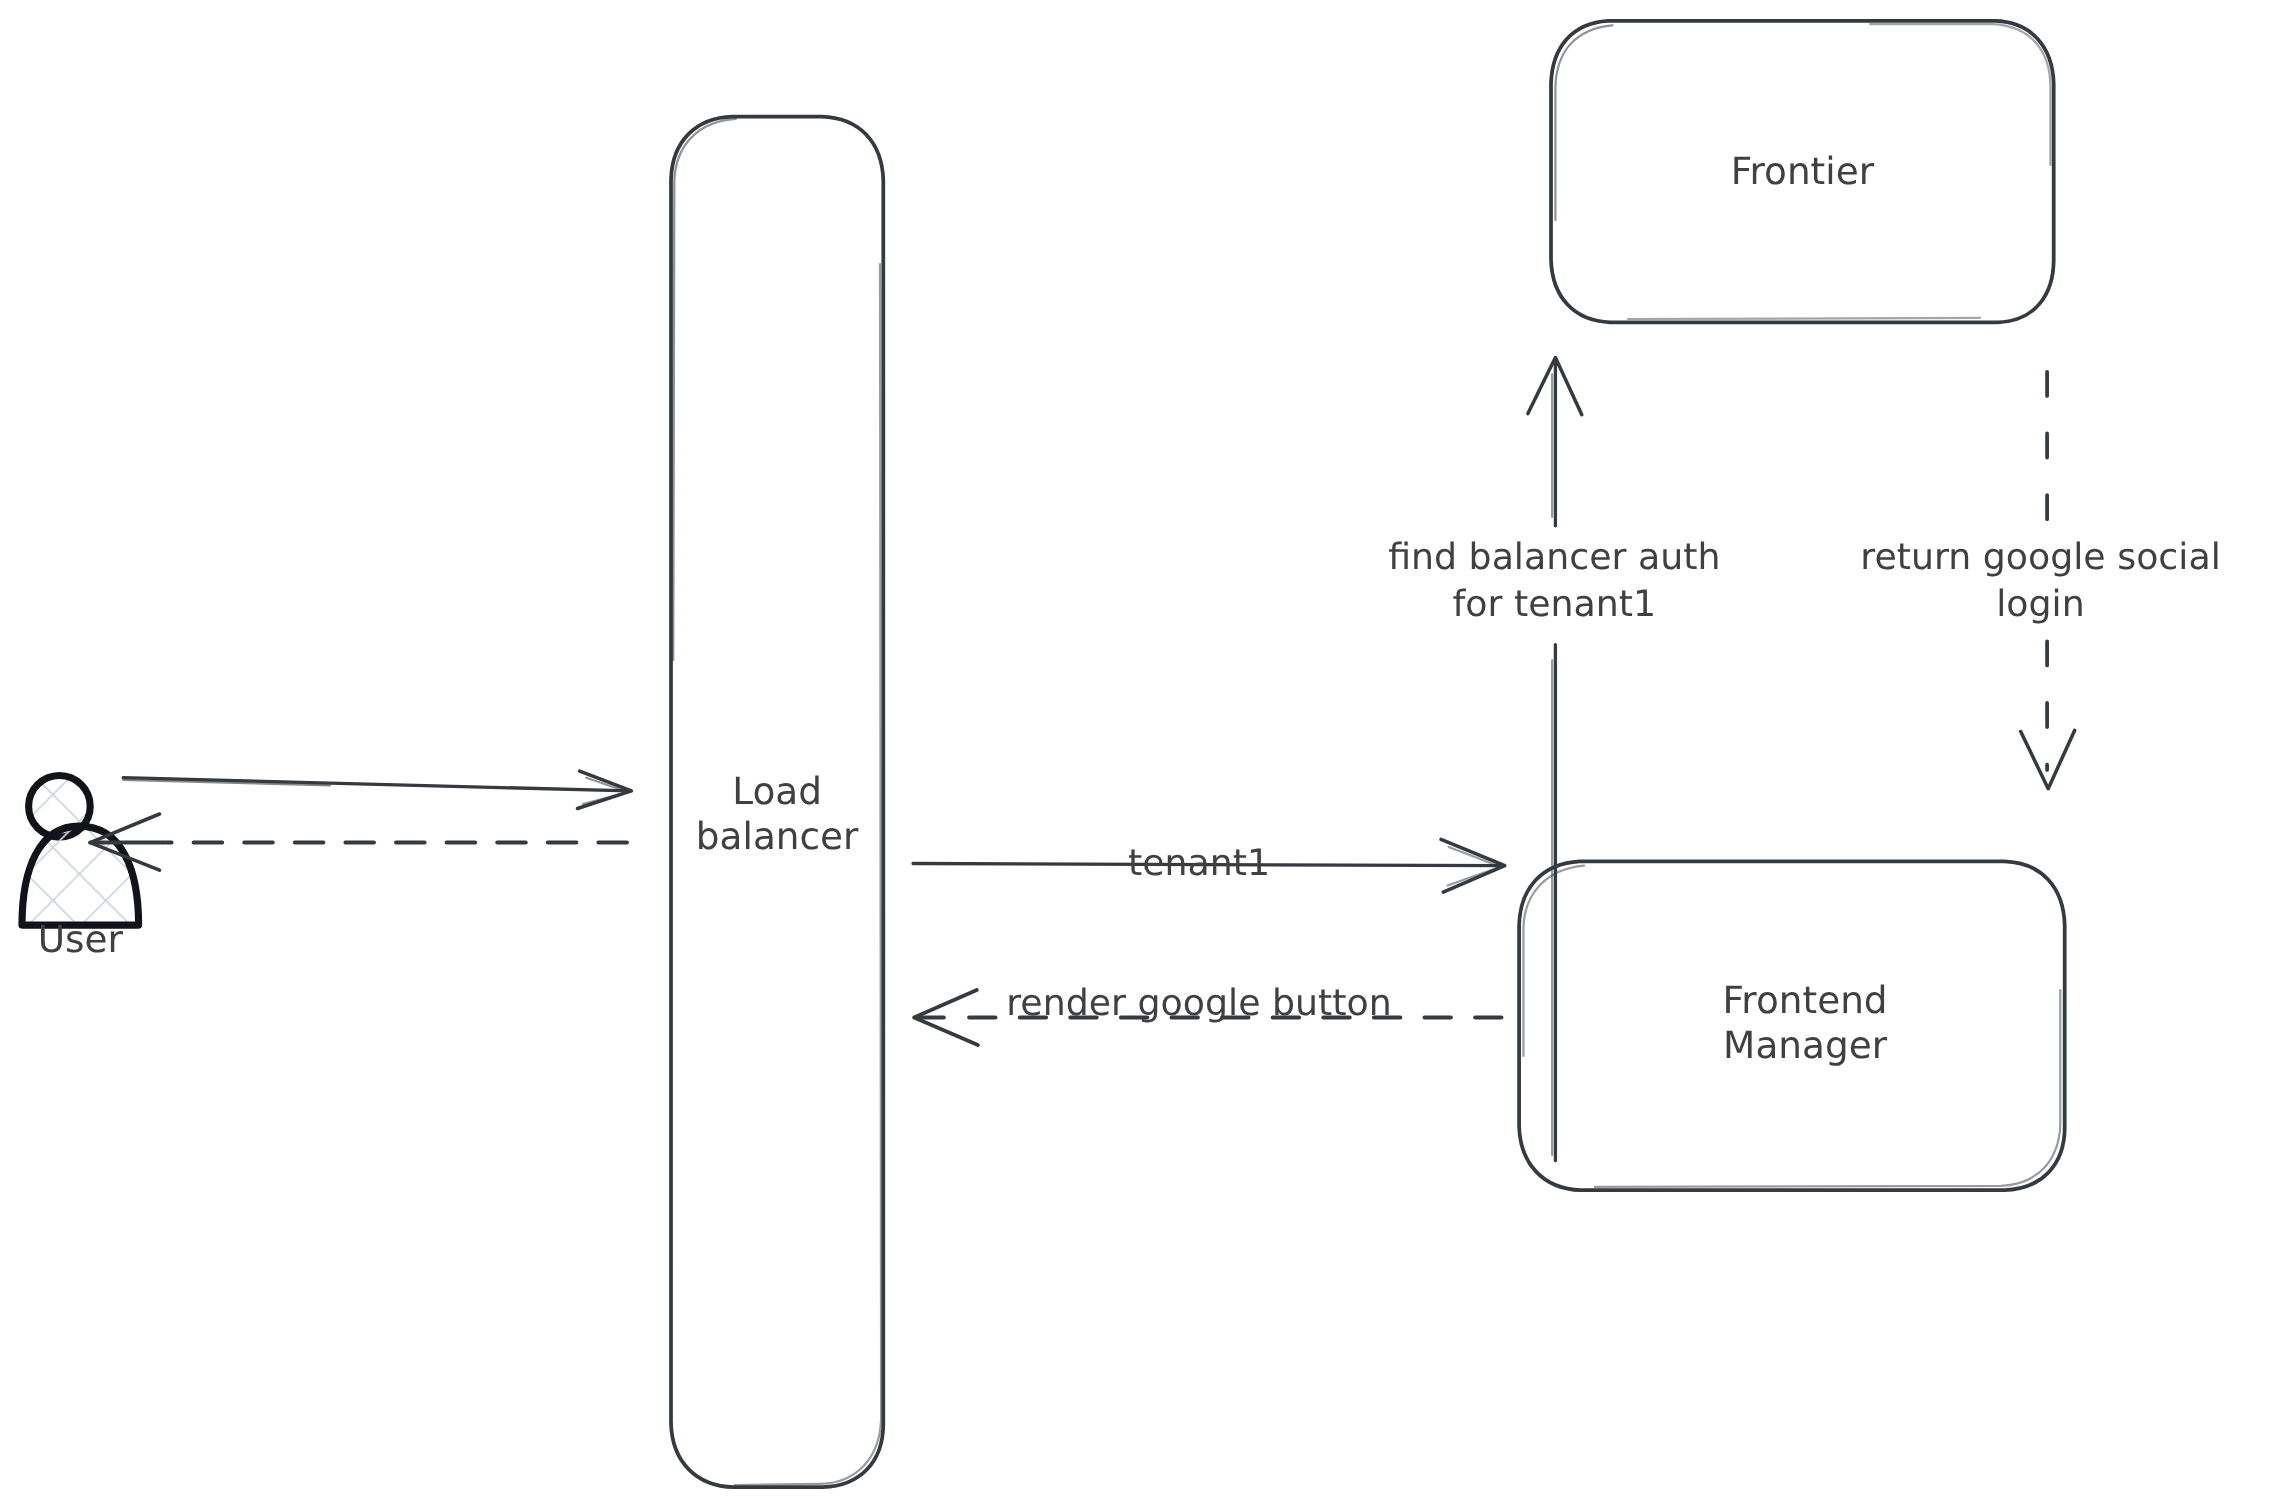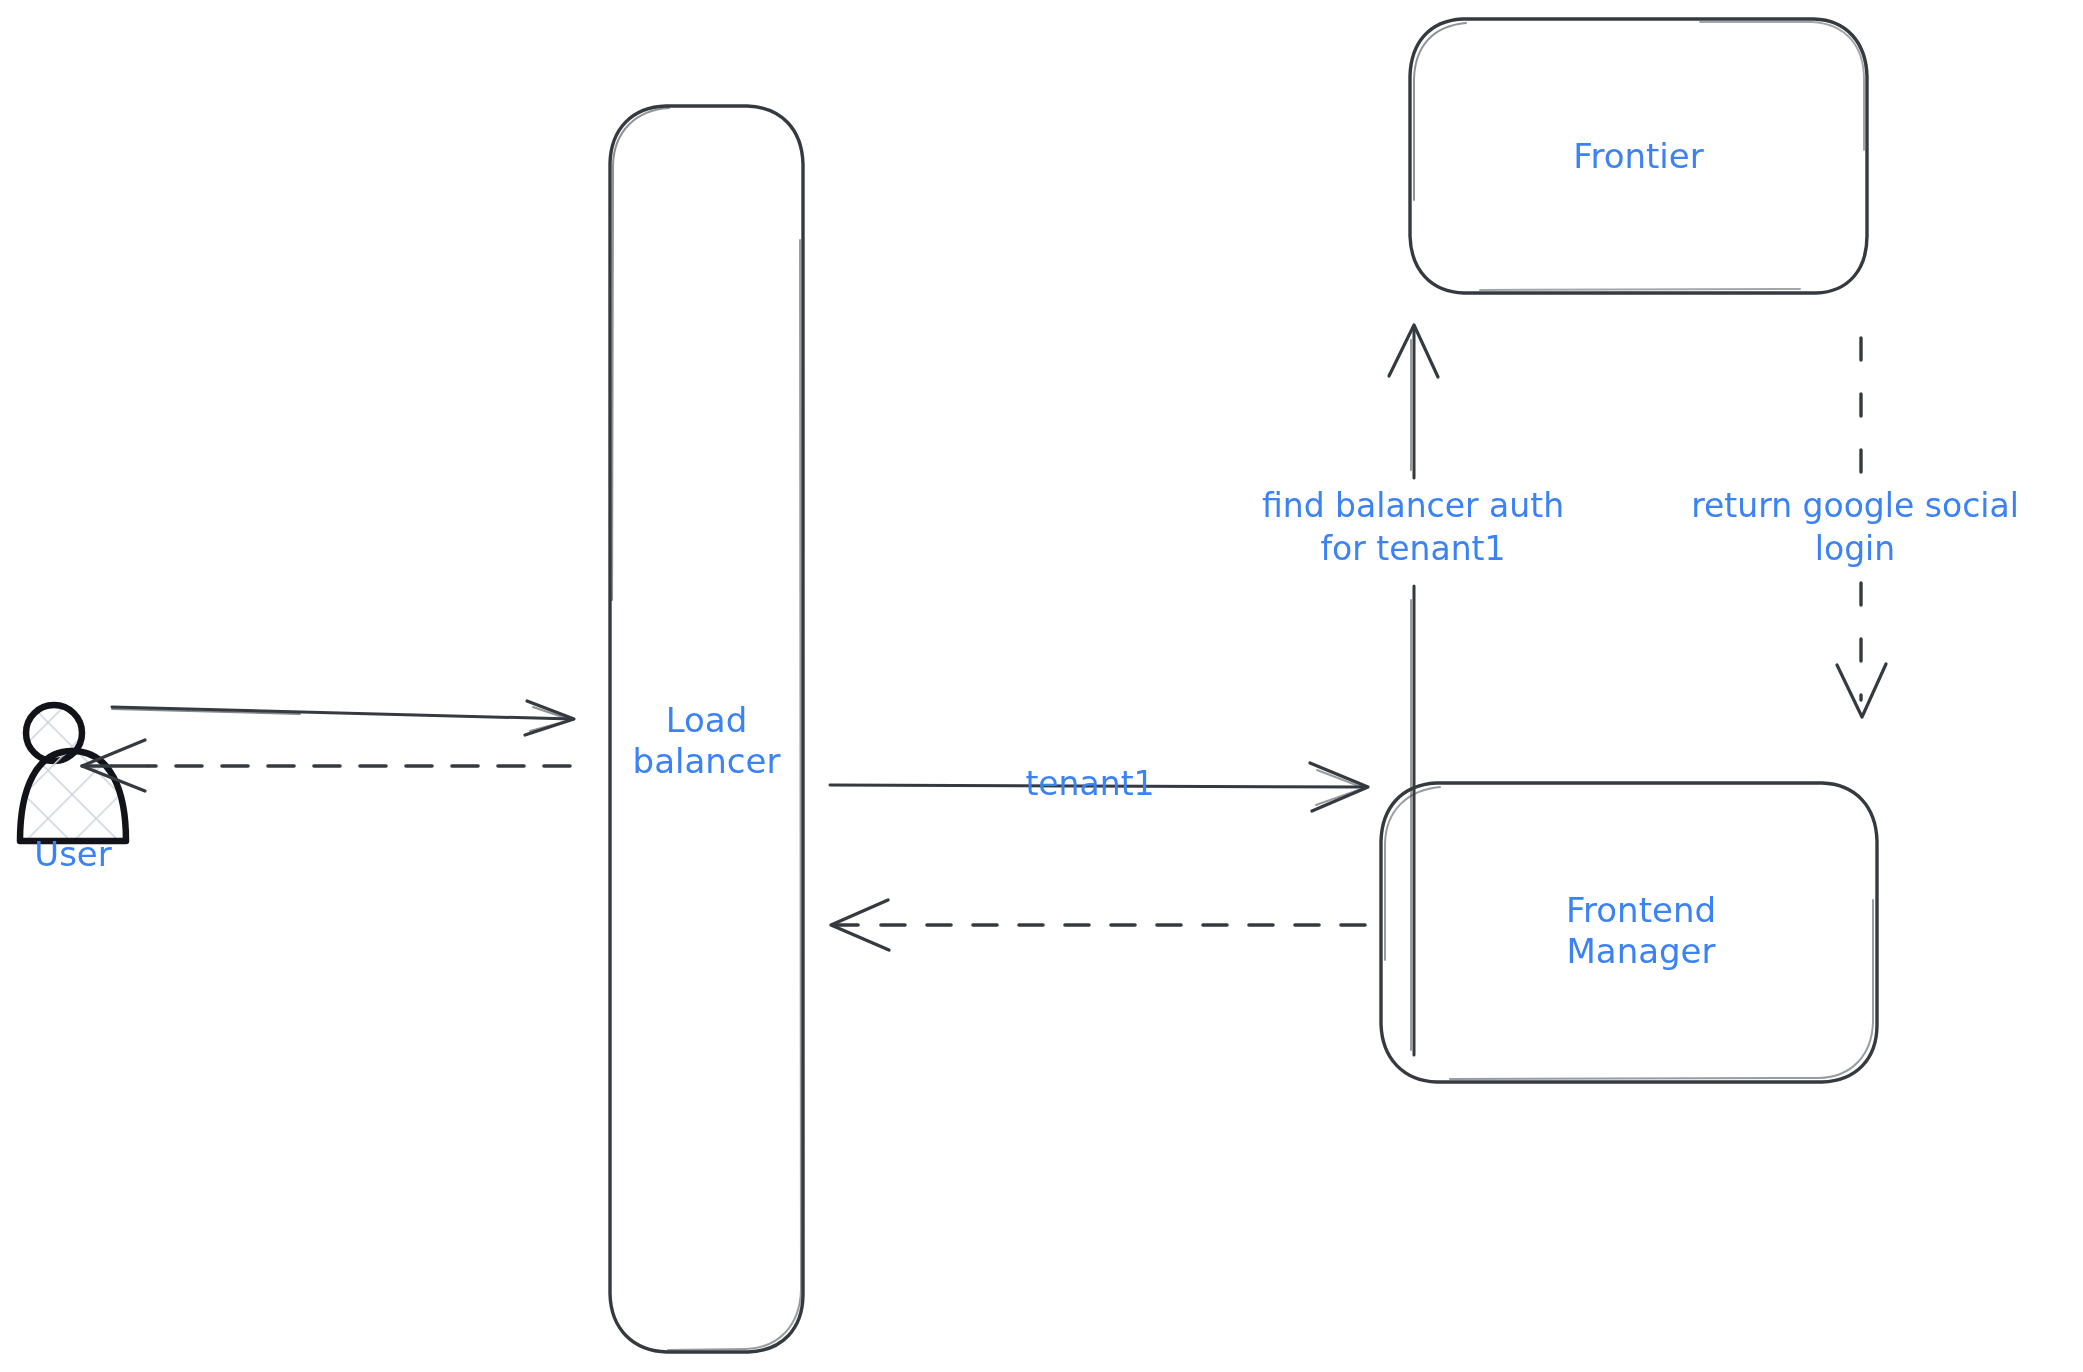--- a/index.html
+++ b/index.html
@@ -24,21 +24,21 @@
     position: absolute;
     top: 0;
     left: 0;
     width: 2083px;
     height: 1372px;
   }
   .node-label,
   .edge-label,
   .actor-label {
     position: absolute;
-    color: #3b82f6;
+    color: #404040;
     font-family: "DejaVu Sans", sans-serif;
     text-align: center;
     line-height: 1.22;
     white-space: pre-line;
     pointer-events: none;
     -webkit-font-smoothing: antialiased;
   }
   .node-label {
     font-size: 34px;
   }
@@ -193,20 +193,21 @@
   <div class="node-label lbl-frontier">Frontier</div>
 
   <div class="node-label lbl-frontend-manager">Frontend
 Manager</div>
 
   <div class="actor-label lbl-user">User</div>
 
 
   <div class="edge-label lbl-tenant1">tenant1</div>
 
+  <div class="edge-label lbl-render-google-button">render google button</div>
 
   <div class="edge-label two-line lbl-find-supported-auth">find balancer auth
 for tenant1</div>
 
   <div class="edge-label two-line lbl-return-google-social">return google social
 login</div>
 
 </div>
 
 </body></html>

